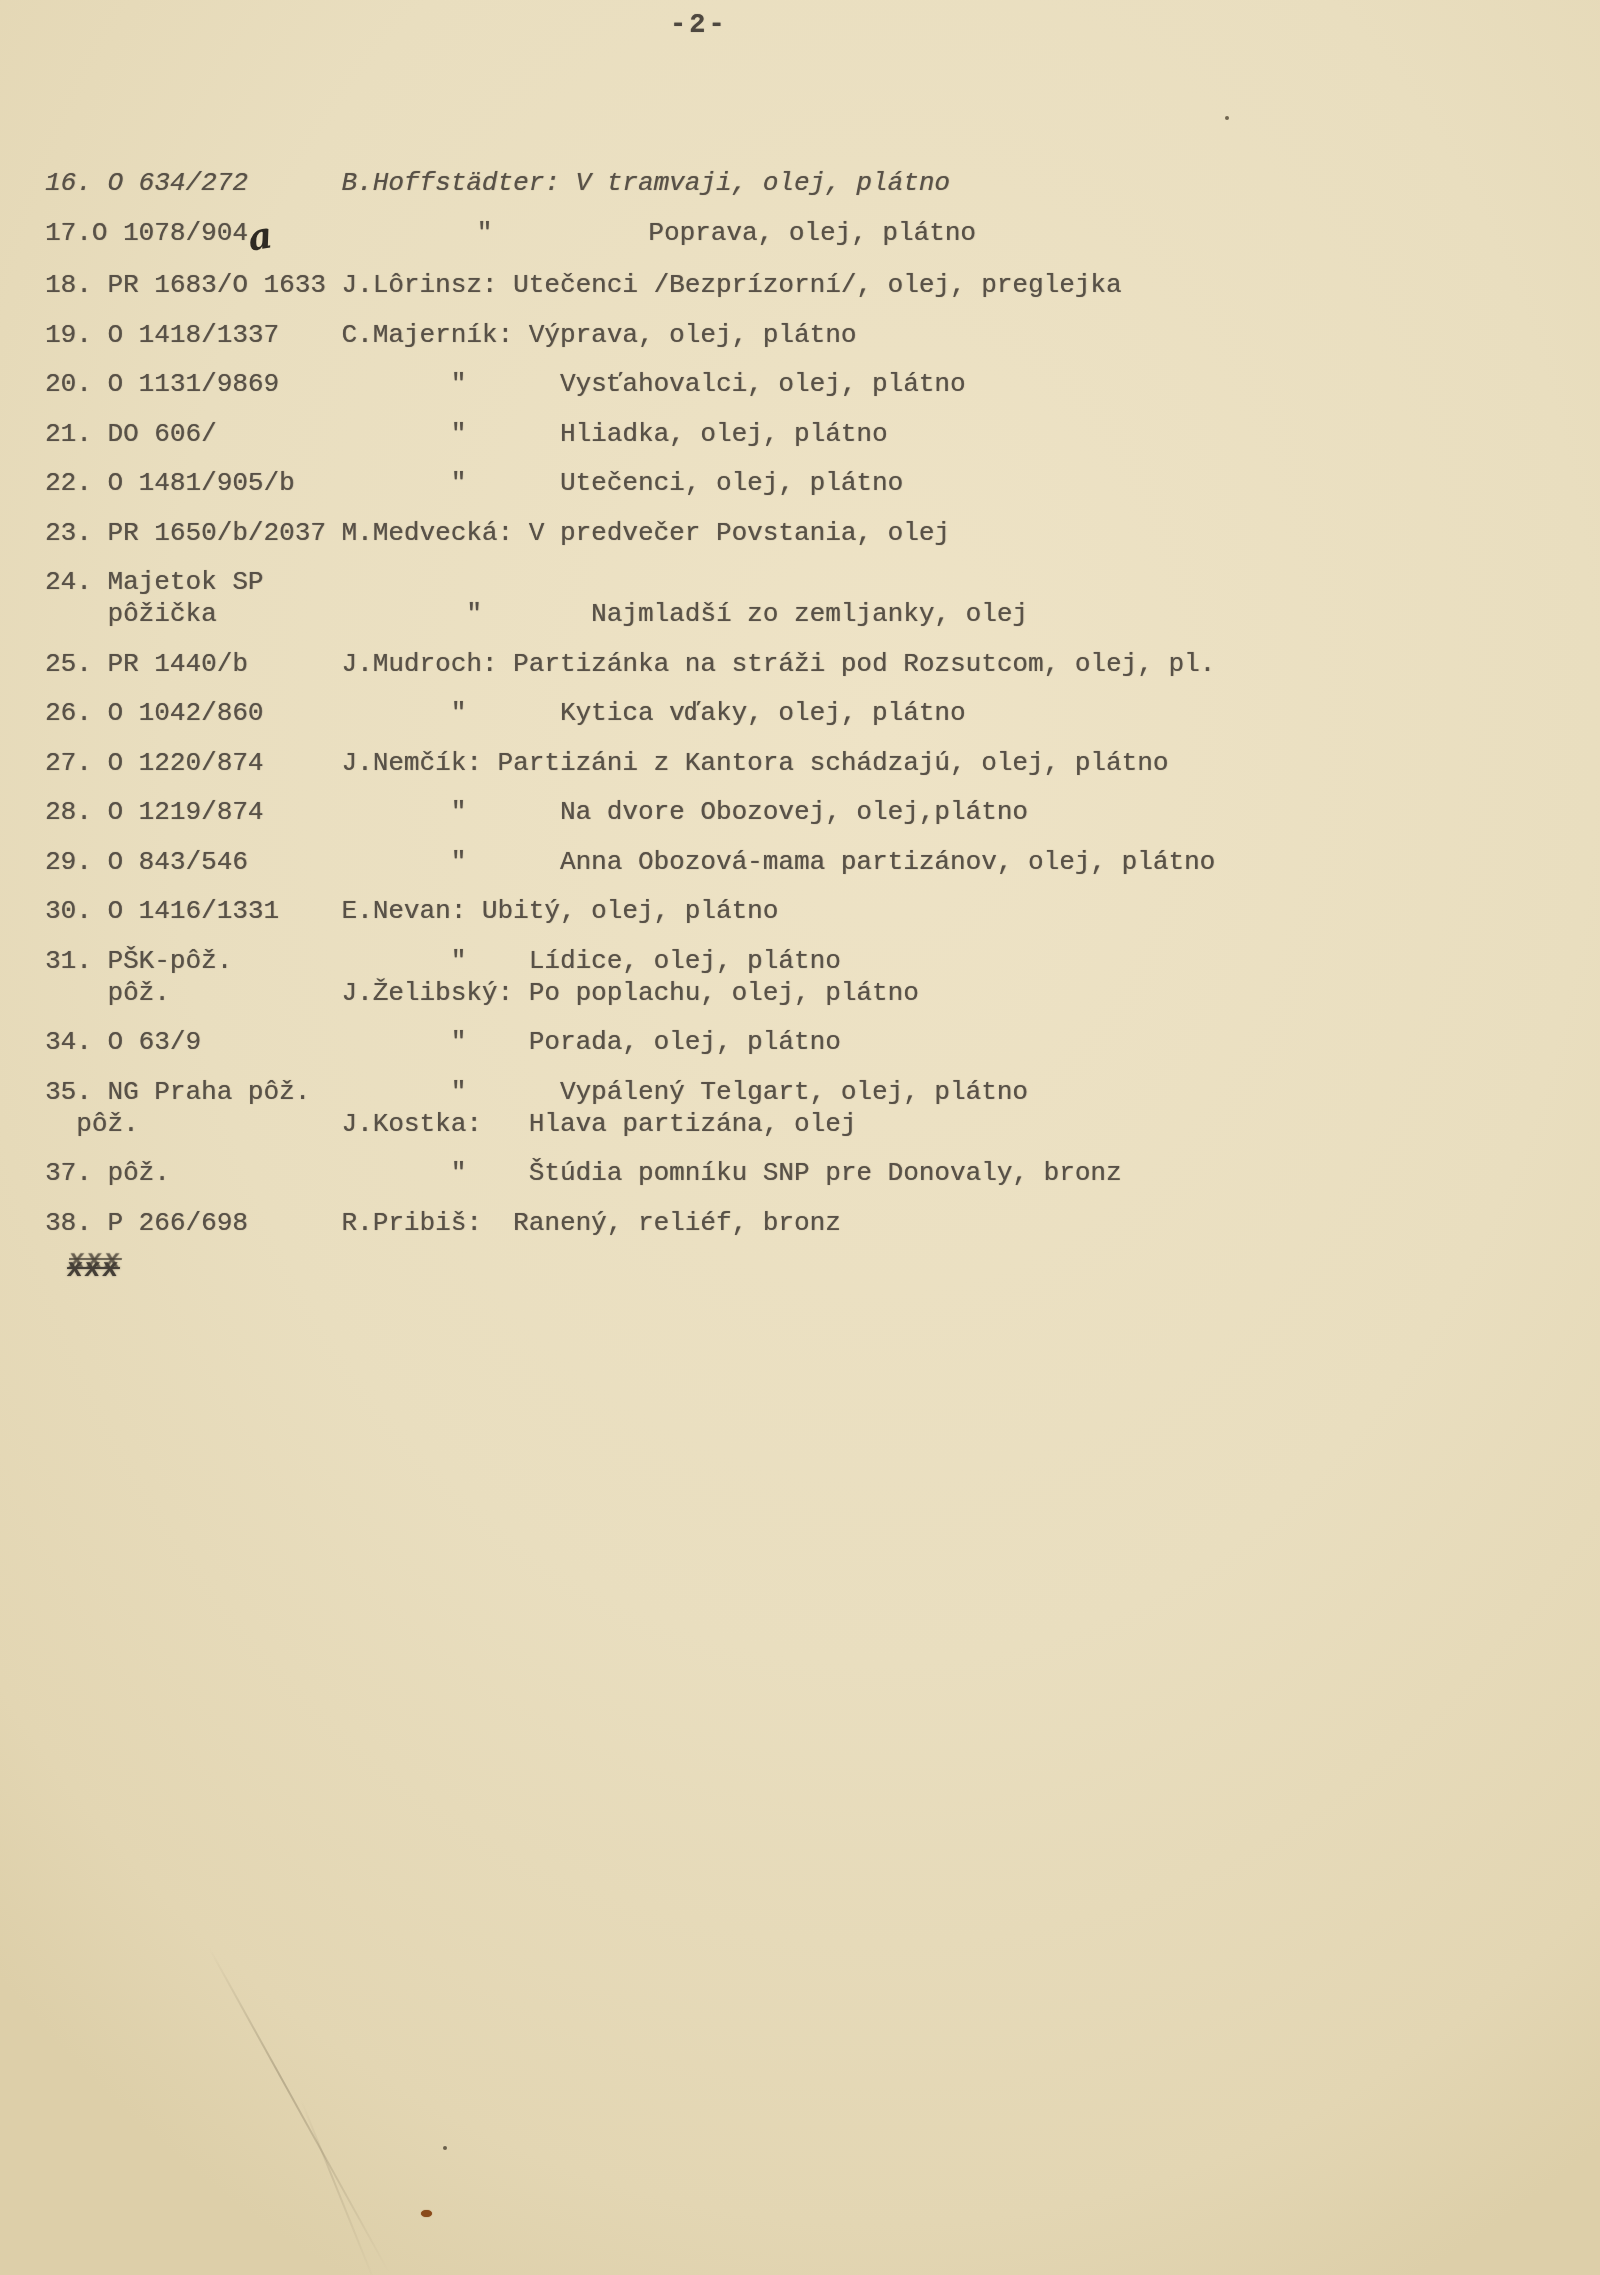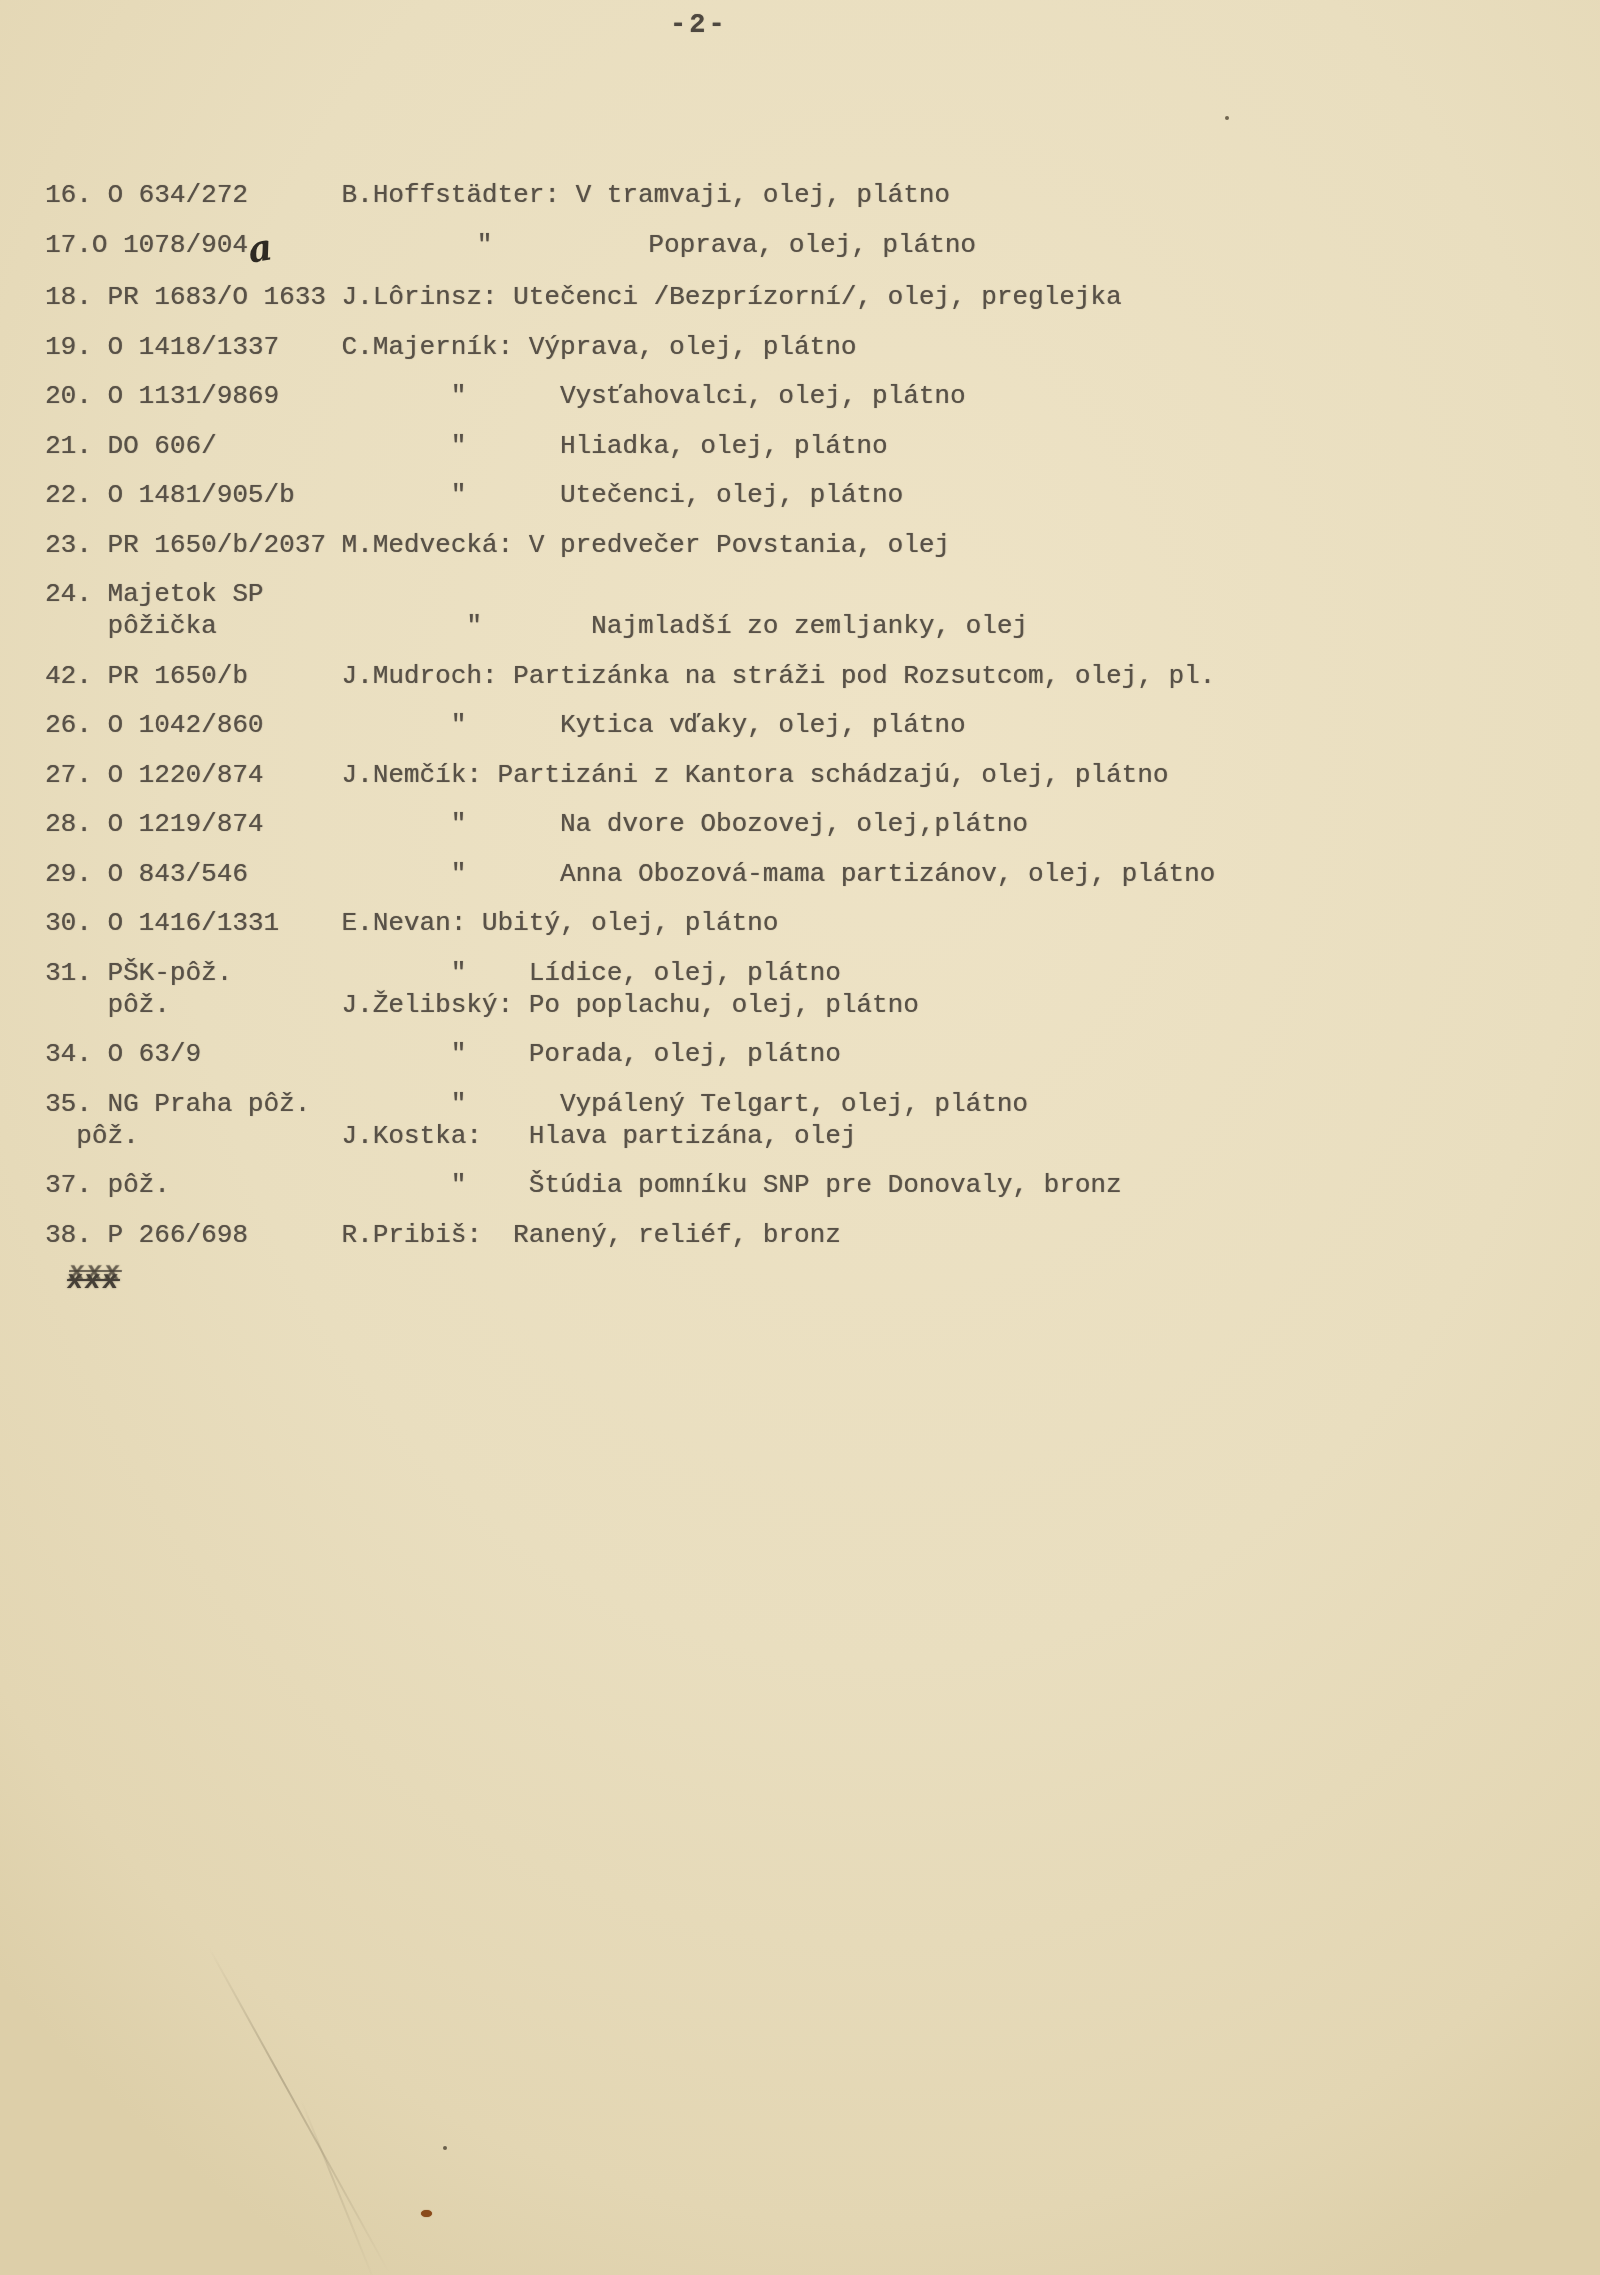--- a/index.html
+++ b/index.html
@@ -23,21 +23,21 @@
     position:absolute;left:45px;top:168px;width:1530px;
   }
   .line{
     white-space:pre;
     font-size:26px;
     line-height:30px;
     margin-top:19.5px;
     color:#585147;
     text-shadow:.4px .3px .9px rgba(88,81,71,.75);
   }
-  .line:first-child{margin-top:12px;}
+  .line:first-child{margin-top:0;font-style:italic;}
   .line.cont{margin-top:2px;}
   .hand{
     display:inline-block;
     font-family:"DejaVu Serif",serif;
     font-style:italic;font-weight:bold;
     font-size:37px;
     color:#2e2a23;
     width:26px;
     transform:rotate(-9deg);
     vertical-align:-9px;
@@ -76,21 +76,21 @@
     <div class="line">16. O 634/272      B.Hoffstädter: V tramvaji, olej, plátno</div>
     <div class="line"><span>17.O 1078/904</span><span class="hand">a</span><span>             "          Poprava, olej, plátno</span></div>
     <div class="line">18. PR 1683/O 1633 J.Lôrinsz: Utečenci /Bezprízorní/, olej, preglejka</div>
     <div class="line">19. O 1418/1337    C.Majerník: Výprava, olej, plátno</div>
     <div class="line">20. O 1131/9869           "      Vysťahovalci, olej, plátno</div>
     <div class="line">21. DO 606/               "      Hliadka, olej, plátno</div>
     <div class="line">22. O 1481/905/b          "      Utečenci, olej, plátno</div>
     <div class="line">23. PR 1650/b/2037 M.Medvecká: V predvečer Povstania, olej</div>
     <div class="line">24. Majetok SP</div>
     <div class="line cont">    pôžička                "       Najmladší zo zemljanky, olej</div>
-    <div class="line">42. PR 1650/b      J.Mudroch: Partizánka na stráži pod Rozsutcom, olej, pl.</div>
+    <div class="line">25. PR 1440/b      J.Mudroch: Partizánka na stráži pod Rozsutcom, olej, pl.</div>
     <div class="line">26. O 1042/860            "      Kytica vďaky, olej, plátno</div>
     <div class="line">27. O 1220/874     J.Nemčík: Partizáni z Kantora schádzajú, olej, plátno</div>
     <div class="line">28. O 1219/874            "      Na dvore Obozovej, olej,plátno</div>
     <div class="line">29. O 843/546             "      Anna Obozová-mama partizánov, olej, plátno</div>
     <div class="line">30. O 1416/1331    E.Nevan: Ubitý, olej, plátno</div>
     <div class="line">31. PŠK-pôž.              "    Lídice, olej, plátno</div>
     <div class="line cont">    pôž.           J.Želibský: Po poplachu, olej, plátno</div>
     <div class="line">34. O 63/9                "    Porada, olej, plátno</div>
     <div class="line">35. NG Praha pôž.         "      Vypálený Telgart, olej, plátno</div>
     <div class="line cont">  pôž.             J.Kostka:   Hlava partizána, olej</div>

